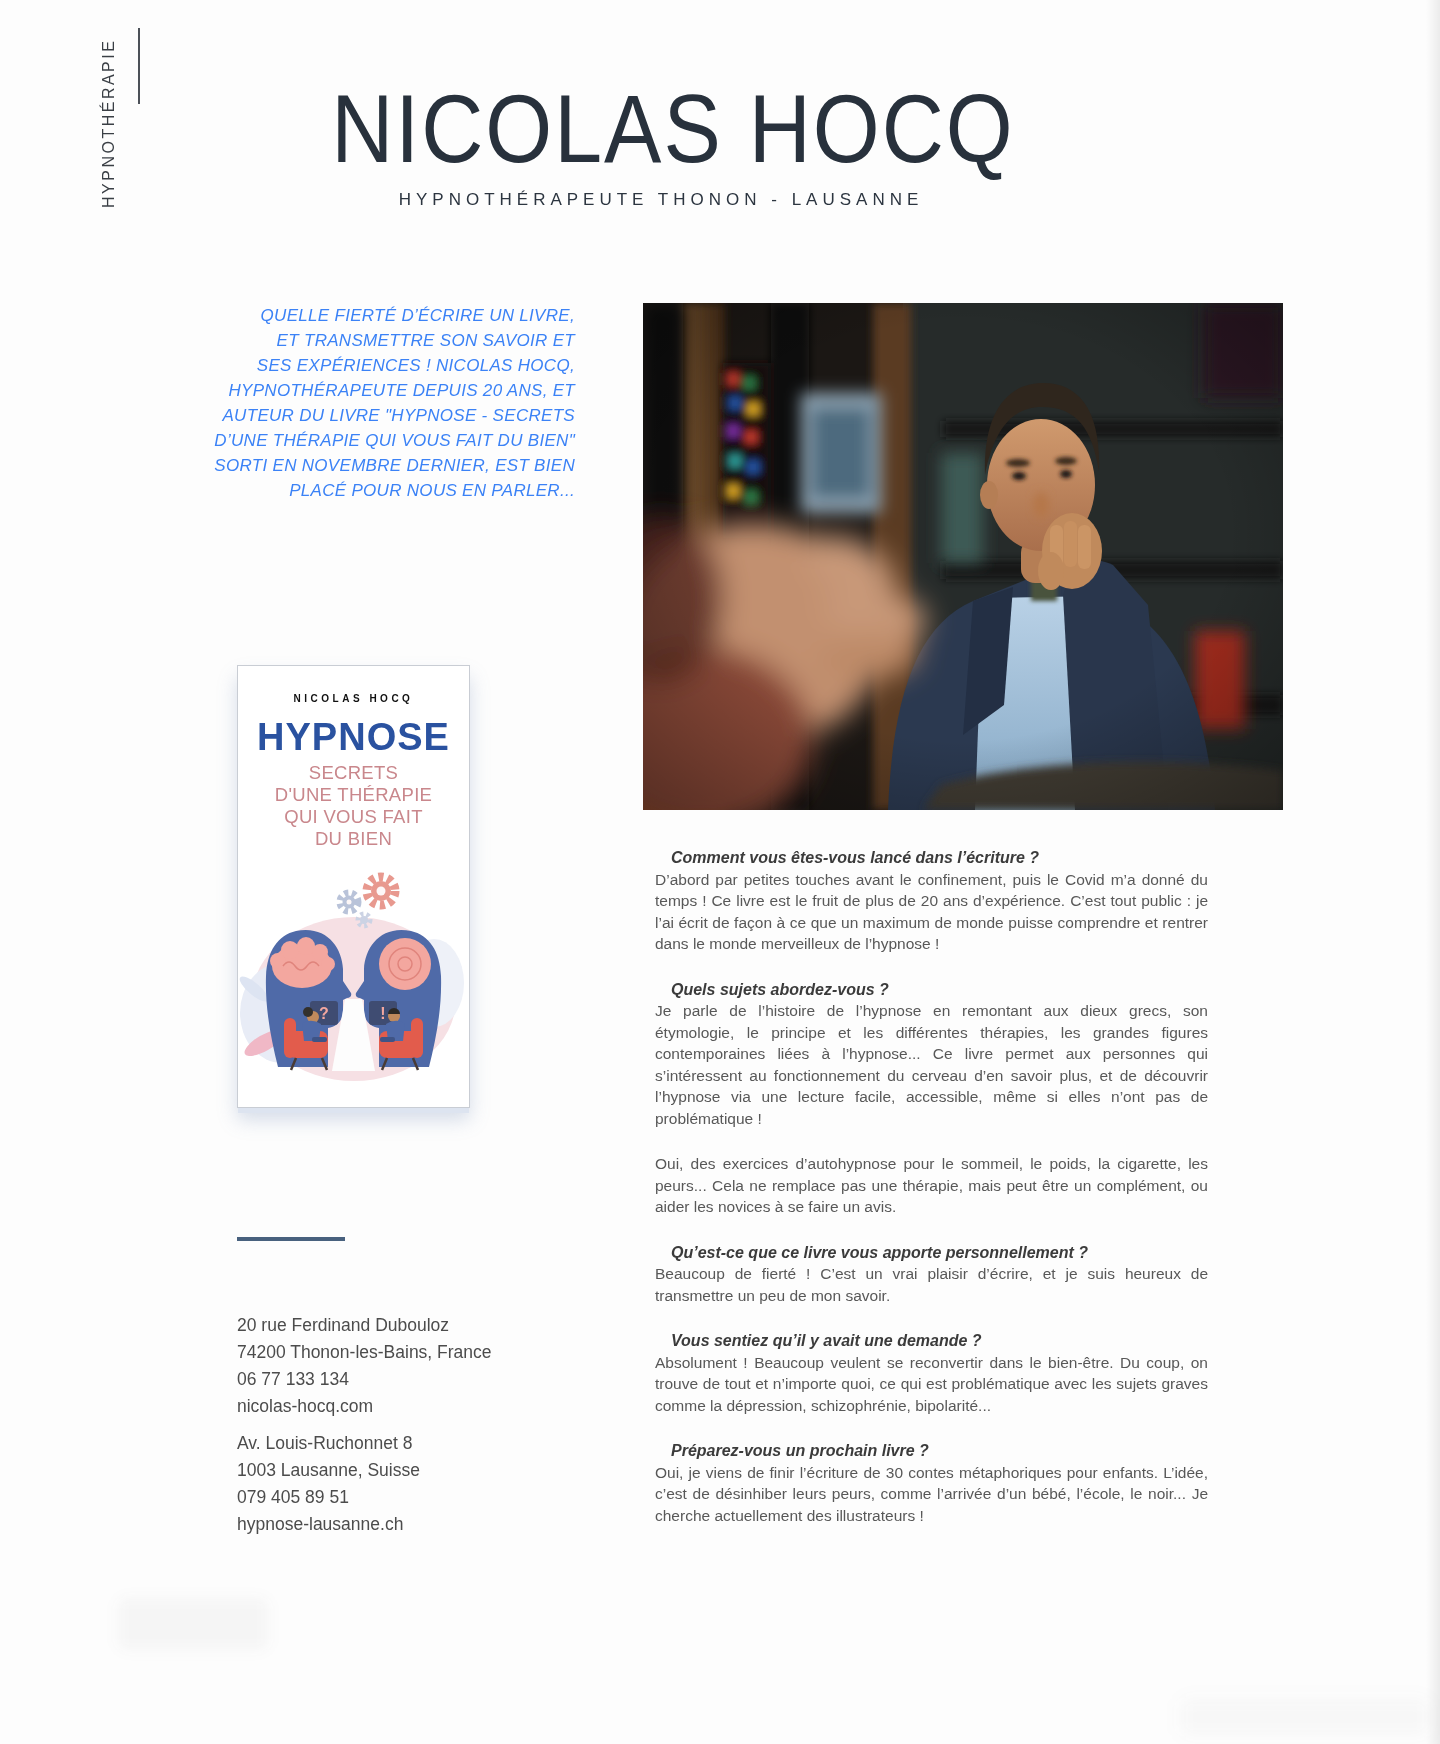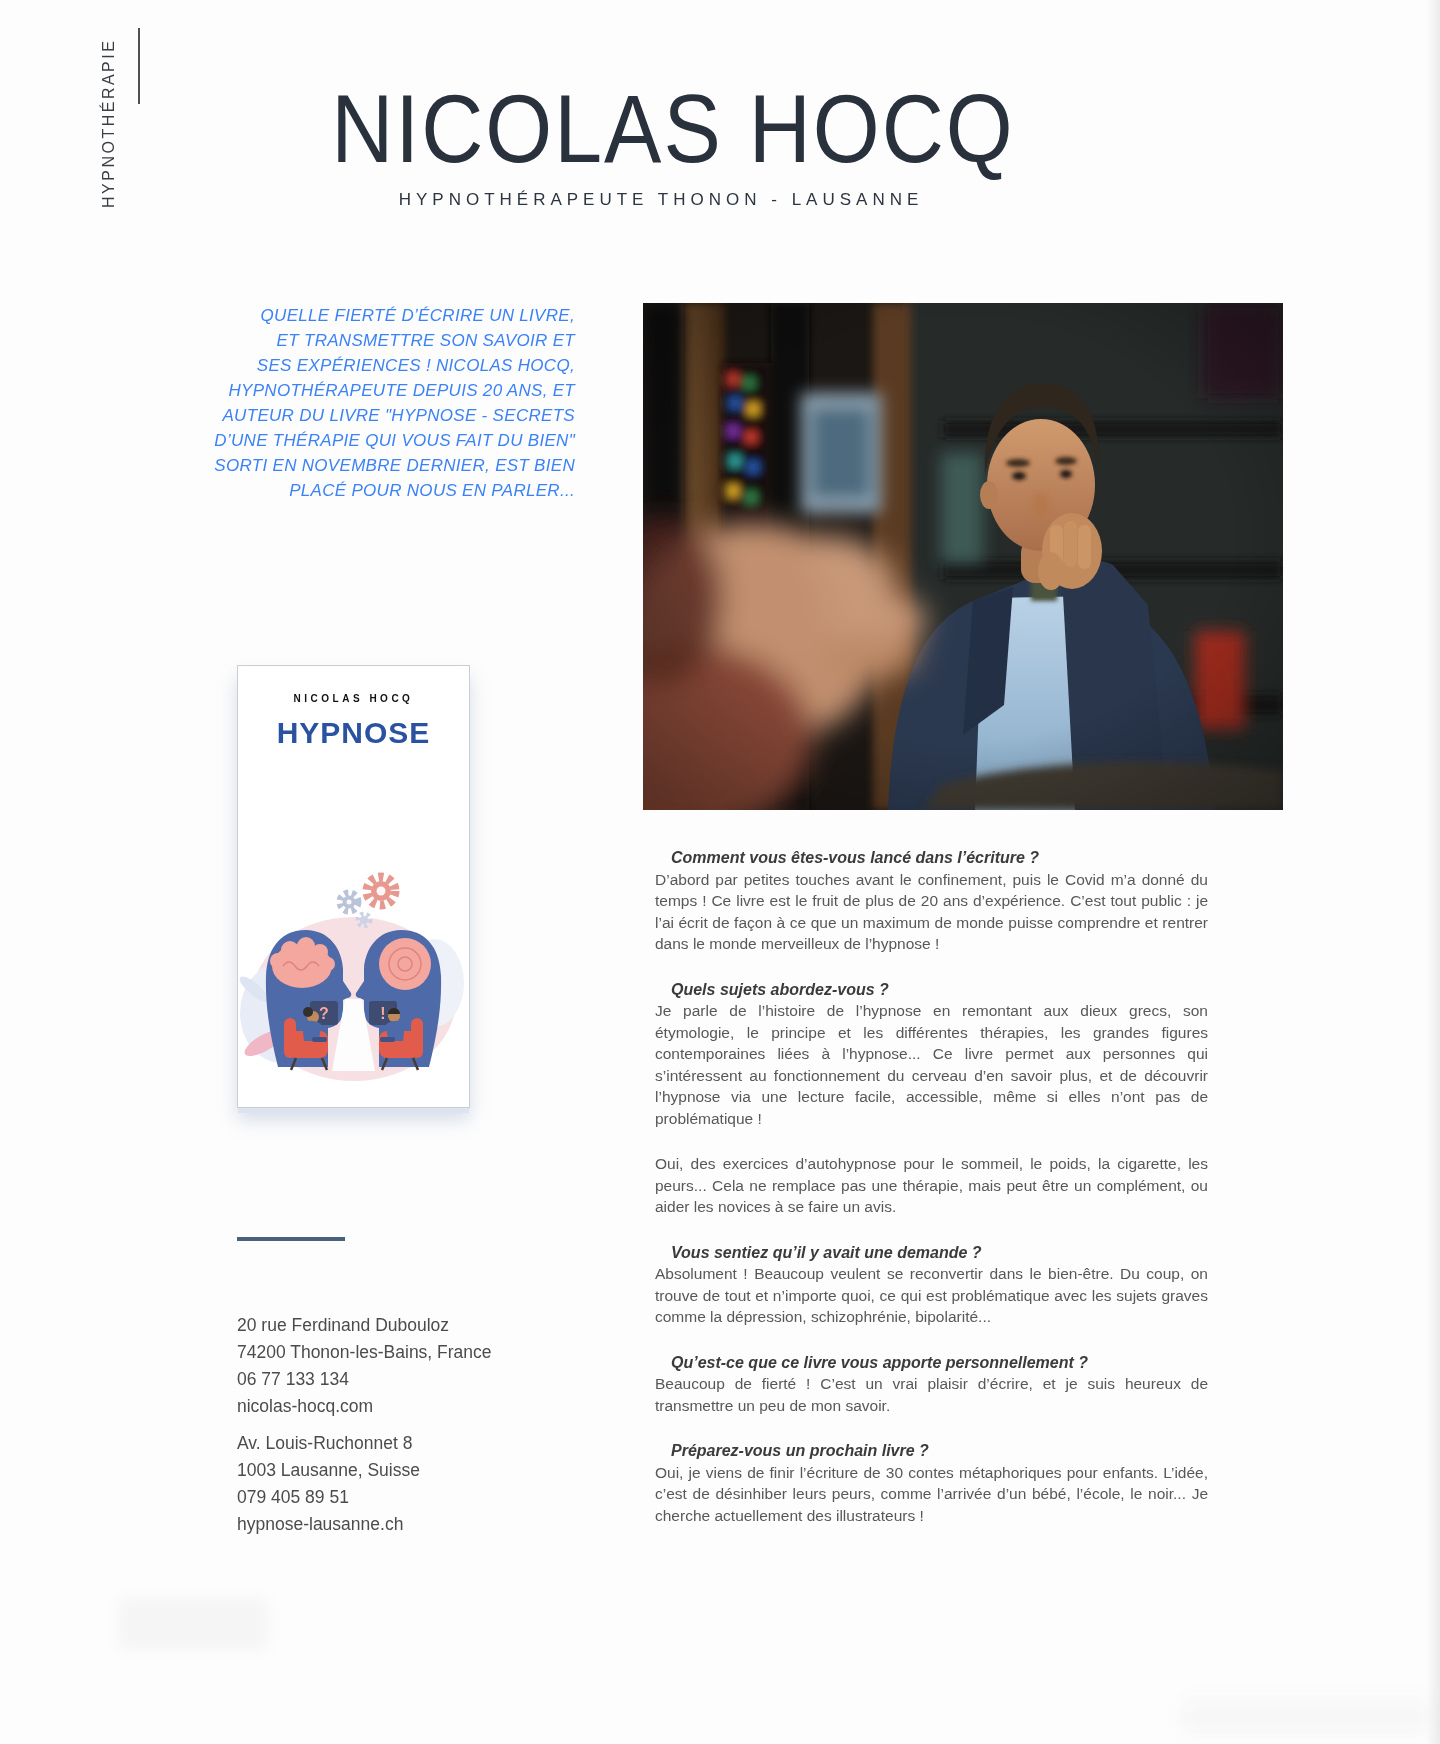--- a/index.html
+++ b/index.html
@@ -45,21 +45,21 @@
   .book-cover{
     left:237px;top:665px;width:233px;height:443px;background:#ffffff;
     border:1px solid #c9cdd4;box-sizing:border-box;
     box-shadow:0 6px 0 -1px #dde4f0, 0 12px 18px rgba(110,135,180,.28);
   }
   .book-author{
     margin-top:27px;text-align:center;font-size:10px;font-weight:bold;
     letter-spacing:3.5px;color:#111;
   }
   .book-title{
-    margin-top:12px;text-align:center;font-size:30px;font-weight:bold;
+    margin-top:12px;text-align:center;font-size:38px;font-weight:bold;
     letter-spacing:1px;color:#2a52a0;
   }
   .book-subtitle{
     margin-top:3px;text-align:center;font-size:18.5px;line-height:22px;
     color:#c9878c;white-space:pre-line;letter-spacing:0.3px;
   }
   .book-illus{position:absolute;left:0;top:205px;width:231px;height:230px;}
 
   
   .contact-divider{left:237px;top:1237px;width:108px;height:3.5px;background:#48617e;}
@@ -207,20 +207,24 @@
       <ellipse cx="58" cy="436" rx="112" ry="92" fill="#8a4a38"></ellipse>
       <ellipse cx="18" cy="296" rx="62" ry="84" fill="#55251f" opacity="0.8"></ellipse>
     </g>
     <rect width="640" height="507" fill="url(#vig)"></rect>
   </svg>
 </div>
 
 <div class="abs book-cover">
   <div class="book-author">NICOLAS HOCQ</div>
   <div class="book-title">HYPNOSE</div>
+  <div class="book-subtitle">SECRETS
+D'UNE THÉRAPIE
+QUI VOUS FAIT
+DU BIEN</div>
   <svg class="book-illus" viewBox="0 0 231 230">
 
     <ellipse cx="116" cy="128" rx="102" ry="82" fill="#f6e0e4"></ellipse>
     <ellipse cx="44" cy="142" rx="42" ry="50" fill="#e8ecf6"></ellipse>
     <ellipse cx="196" cy="112" rx="30" ry="44" fill="#eef1f8"></ellipse>
     <ellipse cx="26" cy="172" rx="22" ry="8" fill="#f0b8c6" transform="rotate(-30 26 172)"></ellipse>
     <ellipse cx="16" cy="118" rx="18" ry="6" fill="#dde4f2" transform="rotate(40 16 118)"></ellipse>
 
     <g>
       <circle cx="143" cy="20" r="14" fill="none" stroke="#e8998f" stroke-width="9" stroke-dasharray="5 4"></circle>
@@ -297,26 +301,26 @@
     <div class="qa-answer">D’abord par petites touches avant le confinement, puis le Covid m’a donné du temps ! Ce livre est le fruit de plus de 20 ans d’expérience. C’est tout public : je l’ai écrit de façon à ce que un maximum de monde puisse comprendre et rentrer dans le monde merveilleux de l’hypnose !</div>
   </div>
   <div class="qa-block">
     <div class="qa-question">Quels sujets abordez-vous ?</div>
     <div class="qa-answer">Je parle de l’histoire de l’hypnose en remontant aux dieux grecs, son étymologie, le principe et les différentes thérapies, les grandes figures contemporaines liées à l’hypnose... Ce livre permet aux personnes qui s’intéressent au fonctionnement du cerveau d’en savoir plus, et de découvrir l’hypnose via une lecture facile, accessible, même si elles n’ont pas de problématique !</div>
   </div>
   <div class="qa-block">
     <div class="qa-answer">Oui, des exercices d’autohypnose pour le sommeil, le poids, la cigarette, les peurs... Cela ne remplace pas une thérapie, mais peut être un complément, ou aider les novices à se faire un avis.</div>
   </div>
   <div class="qa-block">
+    <div class="qa-question">Qu’est-ce que ce livre vous apporte personnellement ?</div>
+    <div class="qa-answer">Beaucoup de fierté ! C’est un vrai plaisir d’écrire, et je suis heureux de transmettre un peu de mon savoir.</div>
+  </div>
+  <div class="qa-block">
     <div class="qa-question">Vous sentiez qu’il y avait une demande ?</div>
     <div class="qa-answer">Absolument ! Beaucoup veulent se reconvertir dans le bien-être. Du coup, on trouve de tout et n’importe quoi, ce qui est problématique avec les sujets graves comme la dépression, schizophrénie, bipolarité...</div>
-  </div>
-  <div class="qa-block">
-    <div class="qa-question">Qu’est-ce que ce livre vous apporte personnellement ?</div>
-    <div class="qa-answer">Beaucoup de fierté ! C’est un vrai plaisir d’écrire, et je suis heureux de transmettre un peu de mon savoir.</div>
   </div>
   <div class="qa-block">
     <div class="qa-question">Préparez-vous un prochain livre ?</div>
     <div class="qa-answer">Oui, je viens de finir l’écriture de 30 contes métaphoriques pour enfants. L’idée, c’est de désinhiber leurs peurs, comme l’arrivée d’un bébé, l’école, le noir... Je cherche actuellement des illustrateurs !</div>
   </div>
 </section>
 
 <div class="abs smudge-bl"></div>
 <div class="abs smudge-br"></div>
 <div class="abs page-edge"></div>

